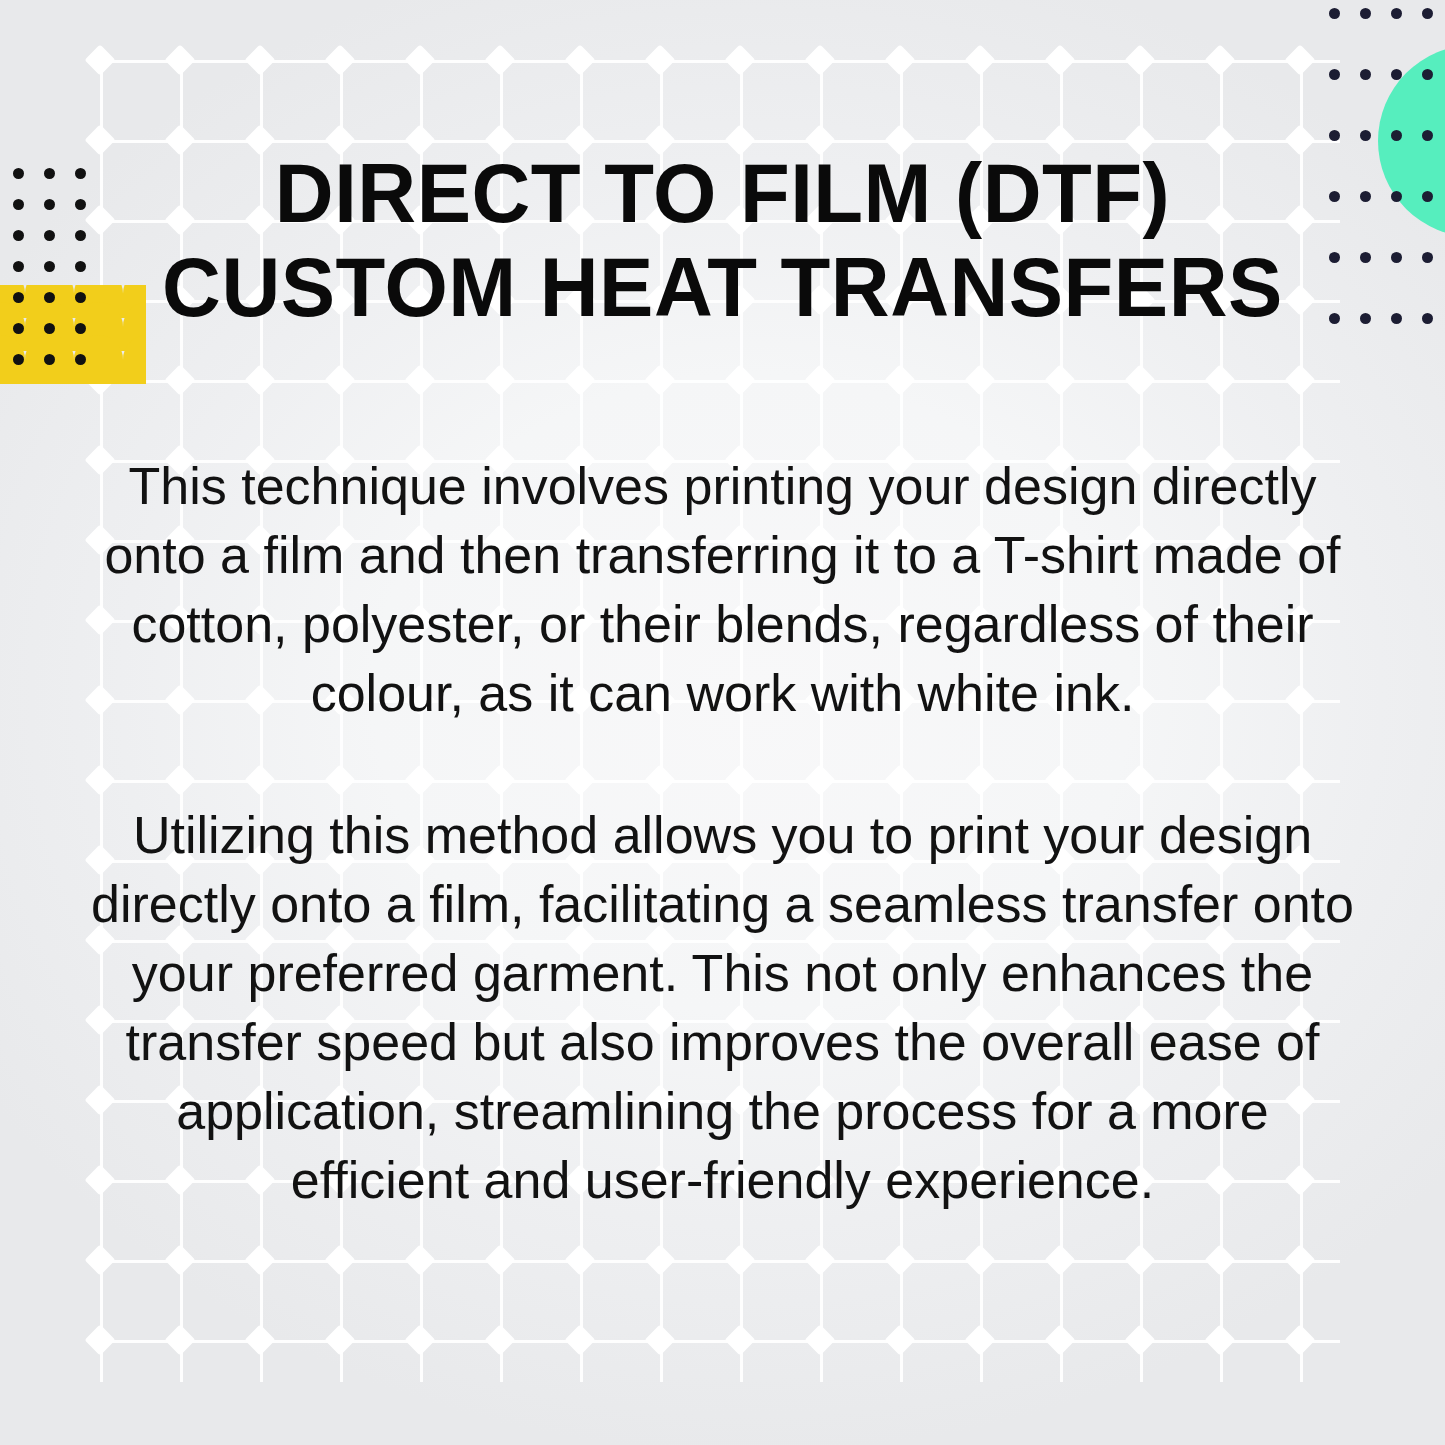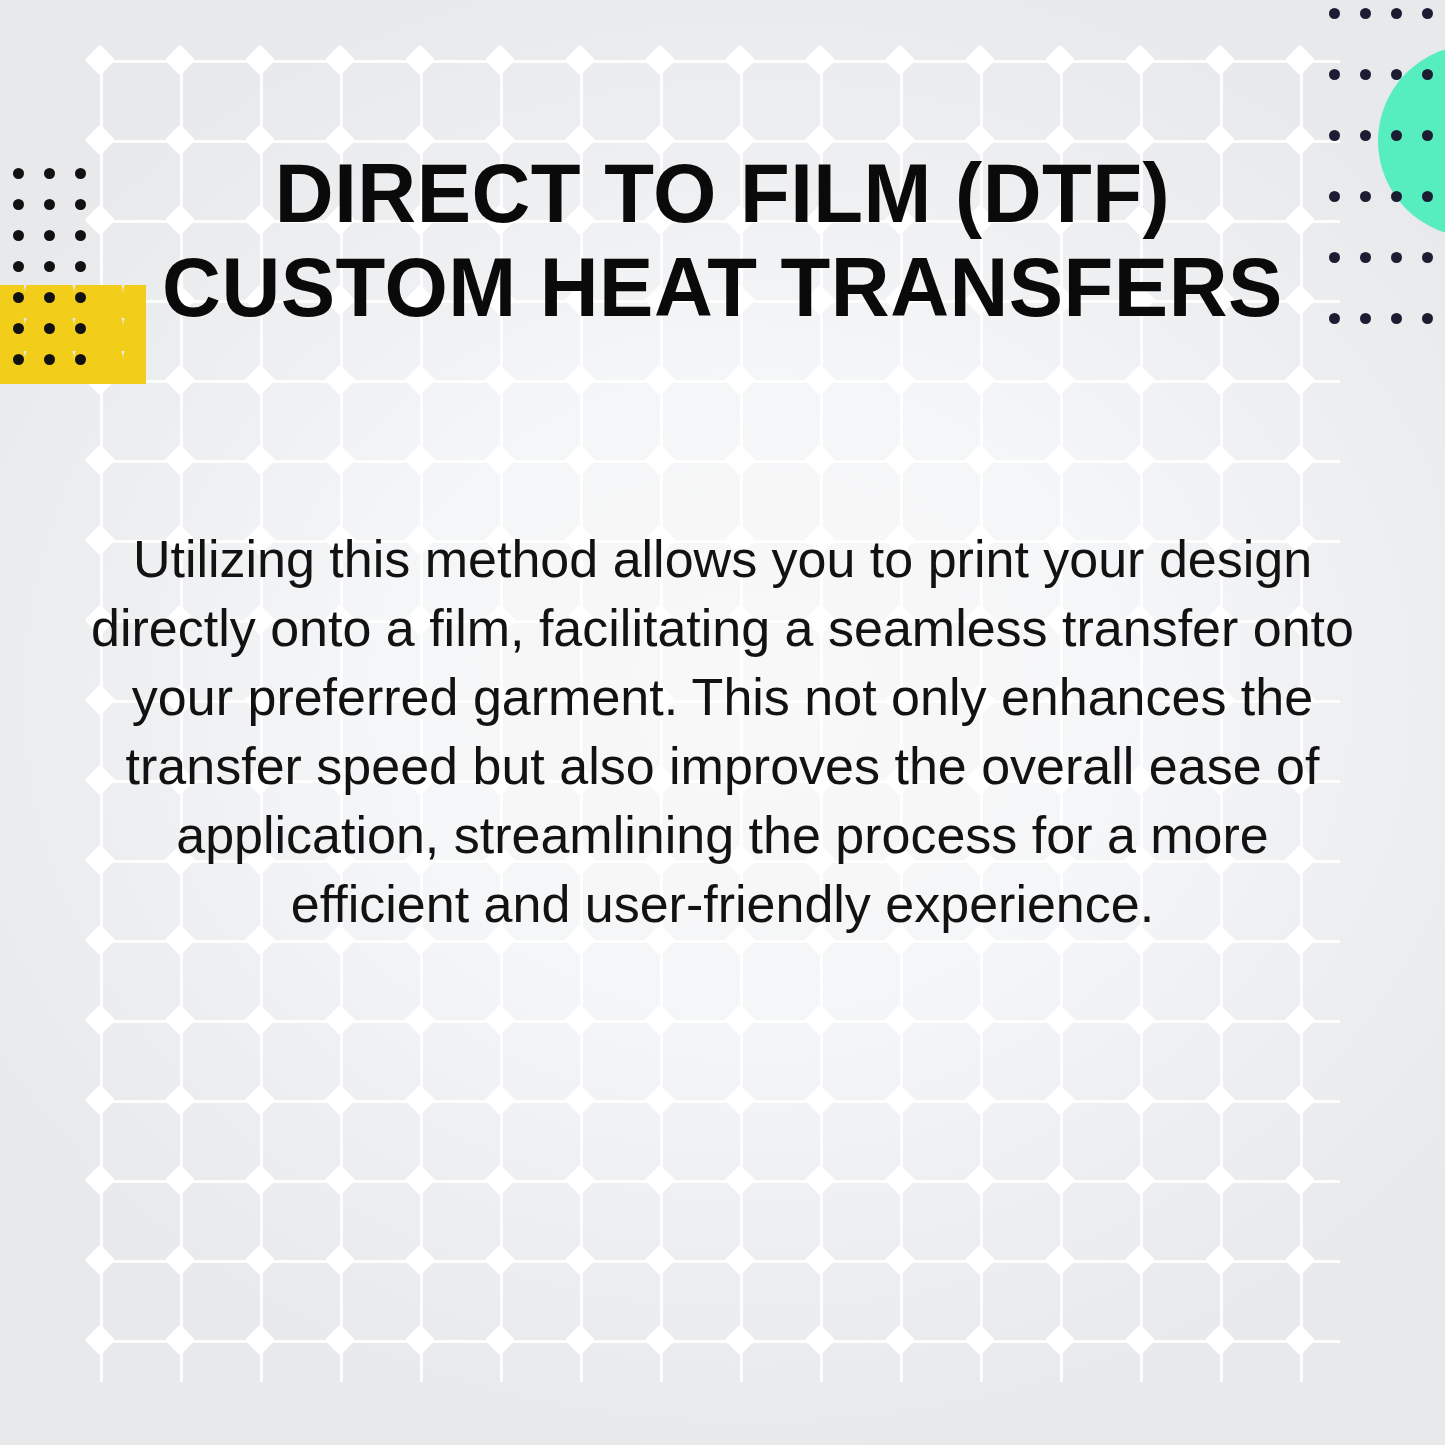--- a/index.html
+++ b/index.html
@@ -490,17 +490,18 @@
     </div>
 
   <div id="content">
 
     <h1 id="title">
       <span class="tline">DIRECT TO FILM (DTF)</span>
       <span class="tline">CUSTOM HEAT TRANSFERS</span>
     </h1>
 
     <div id="body-copy">
+      <p class="para" id="para-1">This technique involves printing your design directly onto a film and then transferring it to a T-shirt made of cotton, polyester, or their blends, regardless of their colour, as it can work with white ink.</p>
       <p class="para" id="para-2">Utilizing this method allows you to print your design directly onto a film, facilitating a seamless transfer onto your preferred garment. This not only enhances the transfer speed but also improves the overall ease of application, streamlining the process for a more efficient and user-friendly experience.</p>
     </div>
 
   </div>
 </div>
 
 </body></html>

